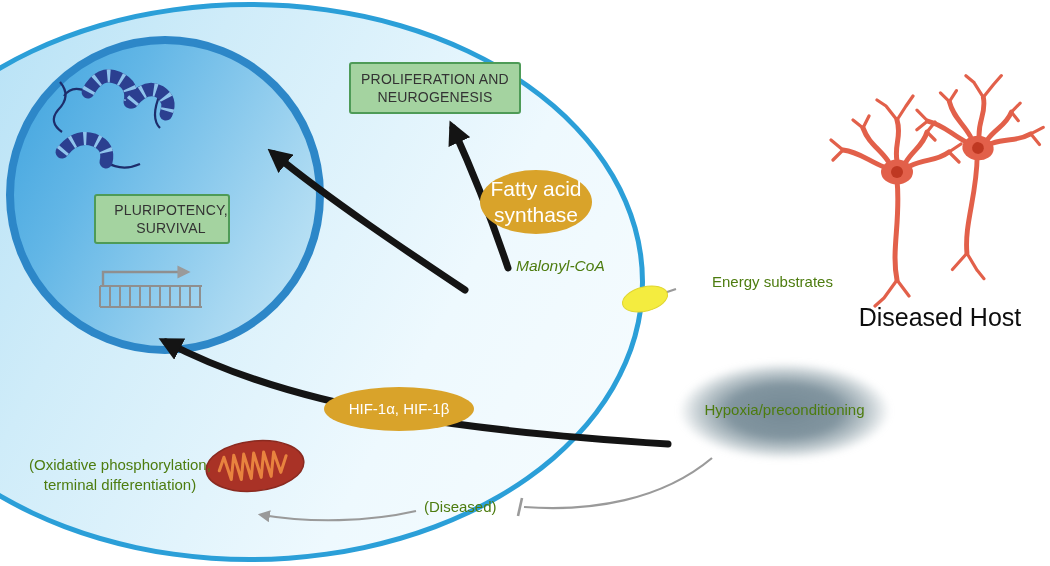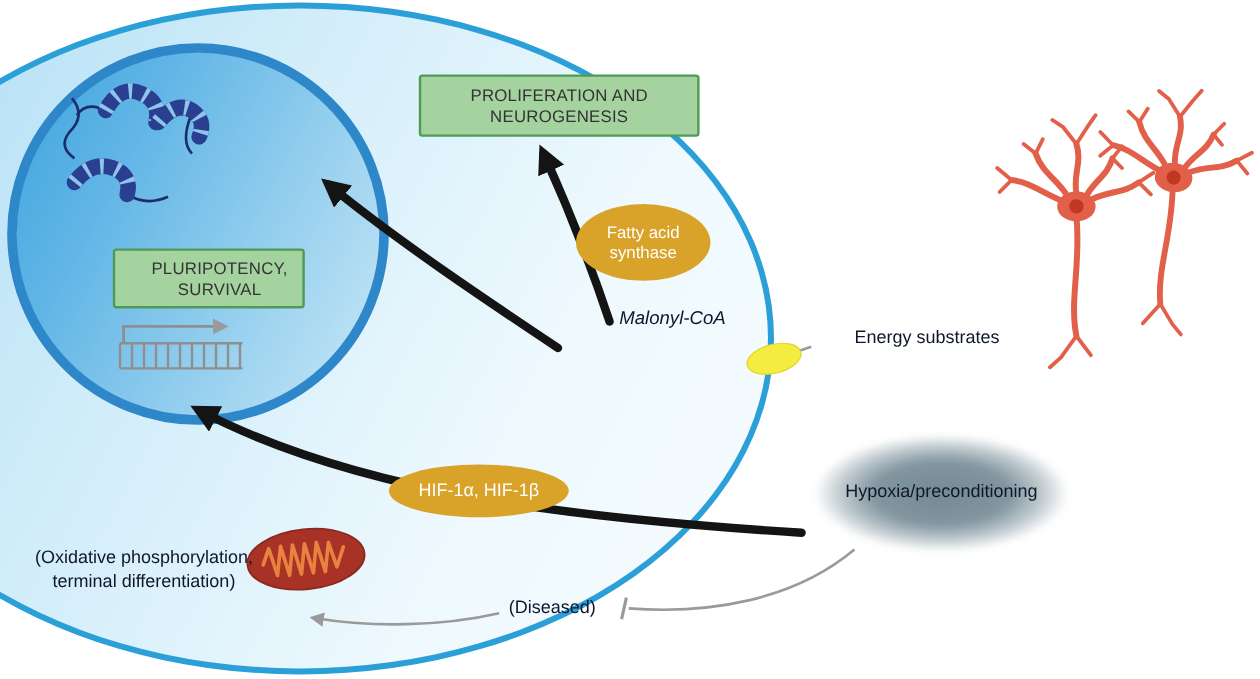--- a/index.html
+++ b/index.html
@@ -22,29 +22,29 @@
     left:652px;top:350px;width:265px;height:122px;
     background:radial-gradient(ellipse closest-side,rgba(110,132,144,0.95) 0%,rgba(112,134,146,0.88) 42%,rgba(120,142,152,0.45) 64%,rgba(255,255,255,0) 80%);
     filter:blur(3px);
   }
   .green-box{
     background:#a4d3a0;border:2px solid #4e9b57;border-radius:3px;
     display:flex;align-items:center;justify-content:center;text-align:center;
     font-size:14px;line-height:1.3;color:#333;padding:3px 6px;letter-spacing:.2px;
   }
   #box-epigenetic{left:147px;top:83px;width:120px;height:50px;}
-  #box-pluripotency{left:94px;top:207px;width:160px;height:50px;padding-left:24px;}
-  #box-proliferation{left:349px;top:62px;width:234px;height:52px;}
+  #box-pluripotency{left:94px;top:194px;width:136px;height:50px;padding-left:24px;}
+  #box-proliferation{left:349px;top:62px;width:172px;height:52px;}
   .gold-pill{
     background:#d9a32a;border-radius:50%;display:flex;align-items:center;justify-content:center;
-    text-align:center;color:#ffffff;font-size:14px;line-height:1.25;
+    text-align:center;color:#ffffff;font-size:21px;line-height:1.25;
   }
   #pill-fas{left:480px;top:170px;width:112px;height:64px;}
   #pill-hif{left:324px;top:387px;width:150px;height:44px;font-size:15px;}
-  .lbl{font-size:15px;line-height:1.35;color:#0f172a;}
+  .lbl{font-size:15px;line-height:1.35;color:#4d7c0f;}
   .pre{white-space:pre-line;}
   .ital{font-style:italic;}
   #lbl-malonyl{left:516px;top:256px;font-size:15.5px;}
   #lbl-metabolism{left:472px;top:284px;width:120px;line-height:21px;}
   #lbl-energy{left:676px;top:272px;margin-left:36px;}
   #lbl-hypoxia{left:652px;top:400px;width:265px;text-align:center;}
   #lbl-normoxia{left:424px;top:497px;}
   #lbl-oxidative{left:14px;top:455px;width:212px;text-align:center;}
   #lbl-diseased-host{left:830px;top:303px;width:220px;text-align:center;font-size:25px;color:#0d0d0d;}
   svg{display:block;}
@@ -141,14 +141,15 @@
   <div id="box-proliferation" class="abs green-box">
     <span>PROLIFERATION AND NEUROGENESIS</span>
   </div>
 
   <div id="lbl-malonyl" class="abs lbl ital">Malonyl-CoA</div>
   <div id="lbl-energy" class="abs lbl">Energy substrates</div>
   <div id="lbl-hypoxia" class="abs lbl">Hypoxia/preconditioning</div>
   <div id="lbl-normoxia" class="abs lbl">(Diseased)</div>
   <div id="lbl-oxidative" class="abs lbl pre">(Oxidative phosphorylation,
 terminal differentiation)</div>
+  <div id="lbl-diseased-host" class="abs">Diseased Host</div>
 
 </div>
 
 </body></html>

